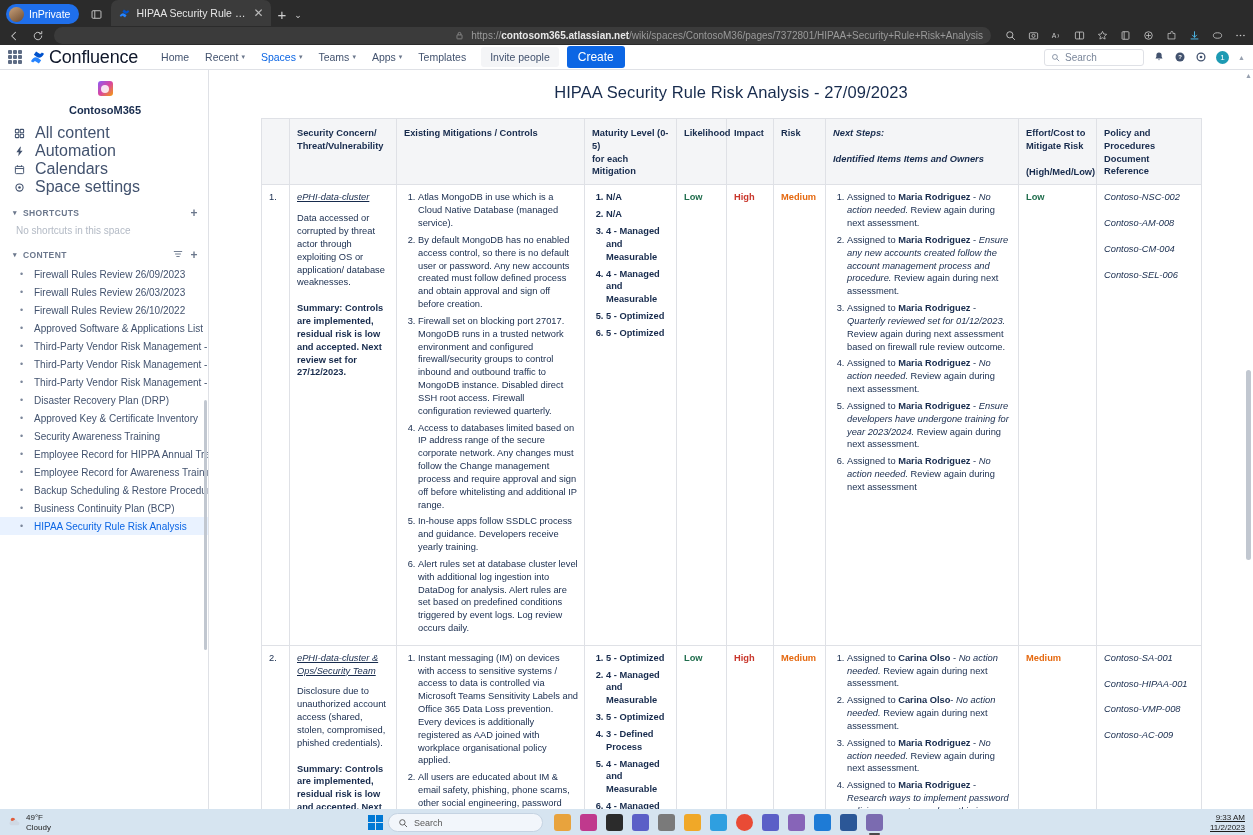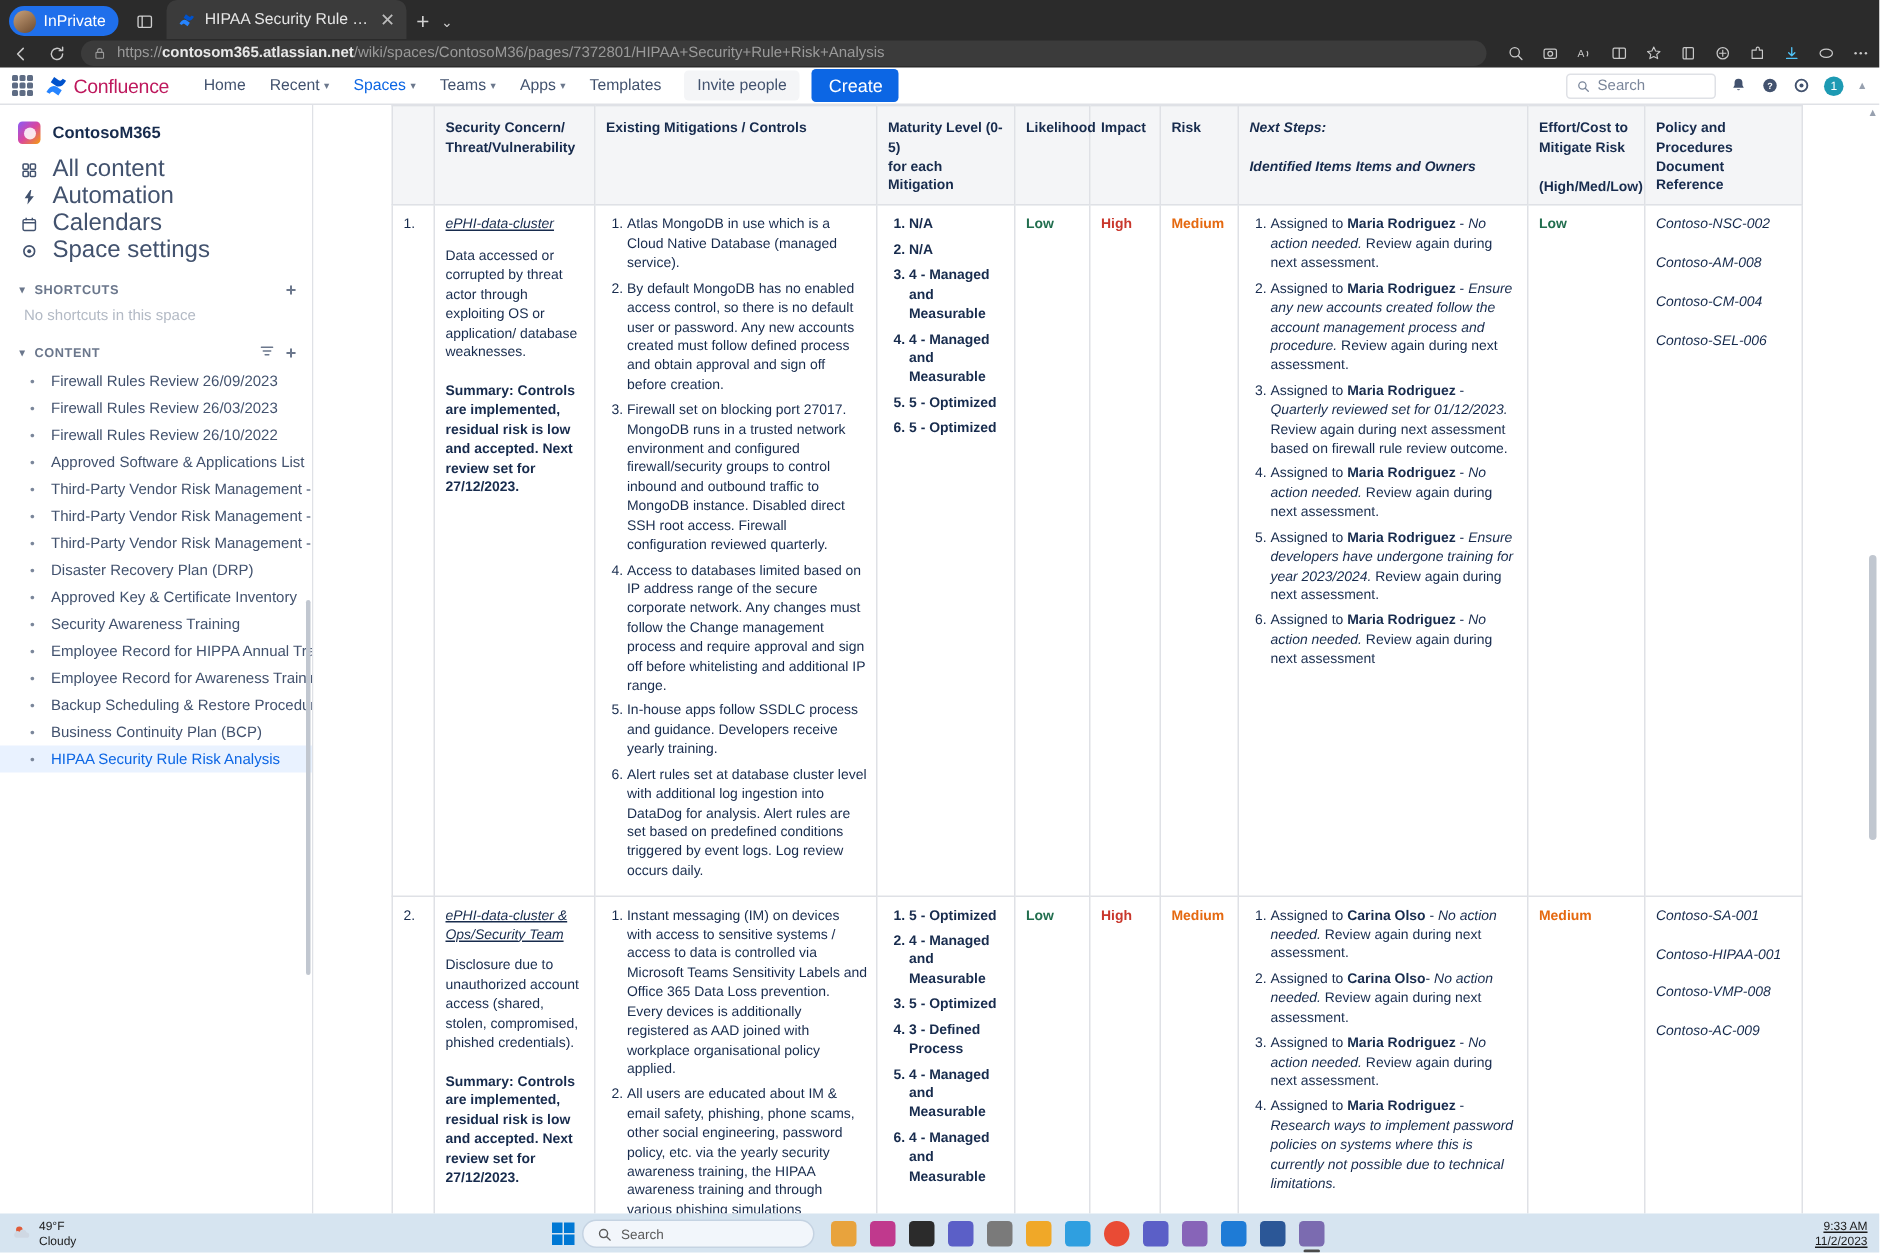--- a/index.html
+++ b/index.html
@@ -35,37 +35,37 @@
   .tab .tab-close { color:#bbb; font-size:12px; line-height:1; padding:0 2px; }
   .newtab { color:#d0d0d0; font-size:15px; line-height:1; margin:0 4px 4px 6px; }
   .tabchev { color:#d0d0d0; font-size:9px; margin:0 0 6px 4px; }
 
   .navbar { display:flex; align-items:center; height:19px; padding:0 6px; gap:8px; }
   .nav-btn { color:#c9c9c9; display:flex; align-items:center; justify-content:center;
              width:16px; height:16px; }
   .urlbar {
     flex:1; display:flex; align-items:center; gap:7px;
     background:#3b3b3b; border-radius:10px; height:17px; padding:0 8px;
-    font-size:10px; color:#9a9a9a; overflow:hidden; white-space:nowrap;
+    font-size:10px; color:#9a9a9a; overflow:hidden; white-space:nowrap;justify-content:flex-end;
   }
   .urlbar .url-strong { color:#e8e8e8; font-weight:bold; }
   .urlbar .url-dim { color:#9a9a9a; }
   .nav-right { display:flex; align-items:center; gap:9px; padding-left:4px; }
   .nav-right .nav-btn { width:14px; height:14px; }
 
   
   .cf-header {
     height:25px; background:#fff; border-bottom:1px solid #dfe1e6;
     display:flex; align-items:center; padding:0 8px; gap:2px;
   }
   .cf-grid { width:14px; height:14px; display:grid; grid-template-columns:repeat(3,1fr);
              grid-template-rows:repeat(3,1fr); gap:1.5px; margin-right:6px; }
   .cf-grid i { background:#5e6c84; border-radius:1px; display:block; }
   .cf-logo { display:flex; align-items:center; gap:4px; margin-right:14px; }
-  .cf-logo-text { font-size:13px; color:#be185d; letter-spacing:-0.2px; }
+  .cf-logo-text { font-size:18px; color:#0f172a; letter-spacing:-0.2px; }
   .cf-nav { display:flex; align-items:center; gap:2px; }
   .cf-nav-item {
     font-size:10.5px; color:#42526e; padding:4px 7px; border-radius:3px;
     display:flex; align-items:center; gap:3px; white-space:nowrap; position:relative;
   }
   .cf-nav-item.active { color:#0c66e4; }
   .cf-nav-item.active::after {
     content:""; position:absolute; left:7px; right:7px; bottom:-6px; height:2px; background:#0c66e4;
   }
   .caret { font-size:7px; color:#6b778c; }
@@ -90,21 +90,21 @@
   }
 
   
   .body-row { display:flex; height:739px; }
 
   
   .sidebar {
     width:209px; flex:0 0 209px; background:#fff; border-right:1px solid #dfe1e6;
     padding-top:8px; overflow:hidden; position:relative;
   }
-  .space-header { display:flex; align-items:center; gap:8px; padding:3px 10px 8px 12px; }
+  .space-header { display:flex; align-items:center; gap:8px; padding:3px 10px 8px 12px;flex-direction:column; }
   .space-logo {
     width:15px; height:15px; border-radius:3px;
     background:linear-gradient(135deg,#8b5cf6 0%,#d946a0 50%,#f59e0b 100%);
     flex:0 0 15px; position:relative;
   }
   .space-logo::after {
     content:""; position:absolute; inset:3.5px; border-radius:50%; background:#fff; opacity:.85;
   }
   .space-name { font-size:11px; font-weight:bold; color:#172b4d; }
   .side-item {
@@ -541,20 +541,21 @@
       <div class="tree-item selected">
           <span class="dot">•</span>
           <span>HIPAA Security Rule Risk Analysis</span>
         </div>
     </div>
     <div class="sb-scroll"></div>
   </div>
 
   <div class="main">
     <div class="main-scroll-up">▲</div>
+    <h1 class="doc-title">HIPAA Security Rule Risk Analysis - 27/09/2023</h1>
 
     <div class="tbl-wrap">
       <table class="risk">
         <colgroup>
           <col class="col-num">
             <col class="col-conc">
             <col class="col-mit">
             <col class="col-mat">
           <col class="col-like">
             <col class="col-imp">

